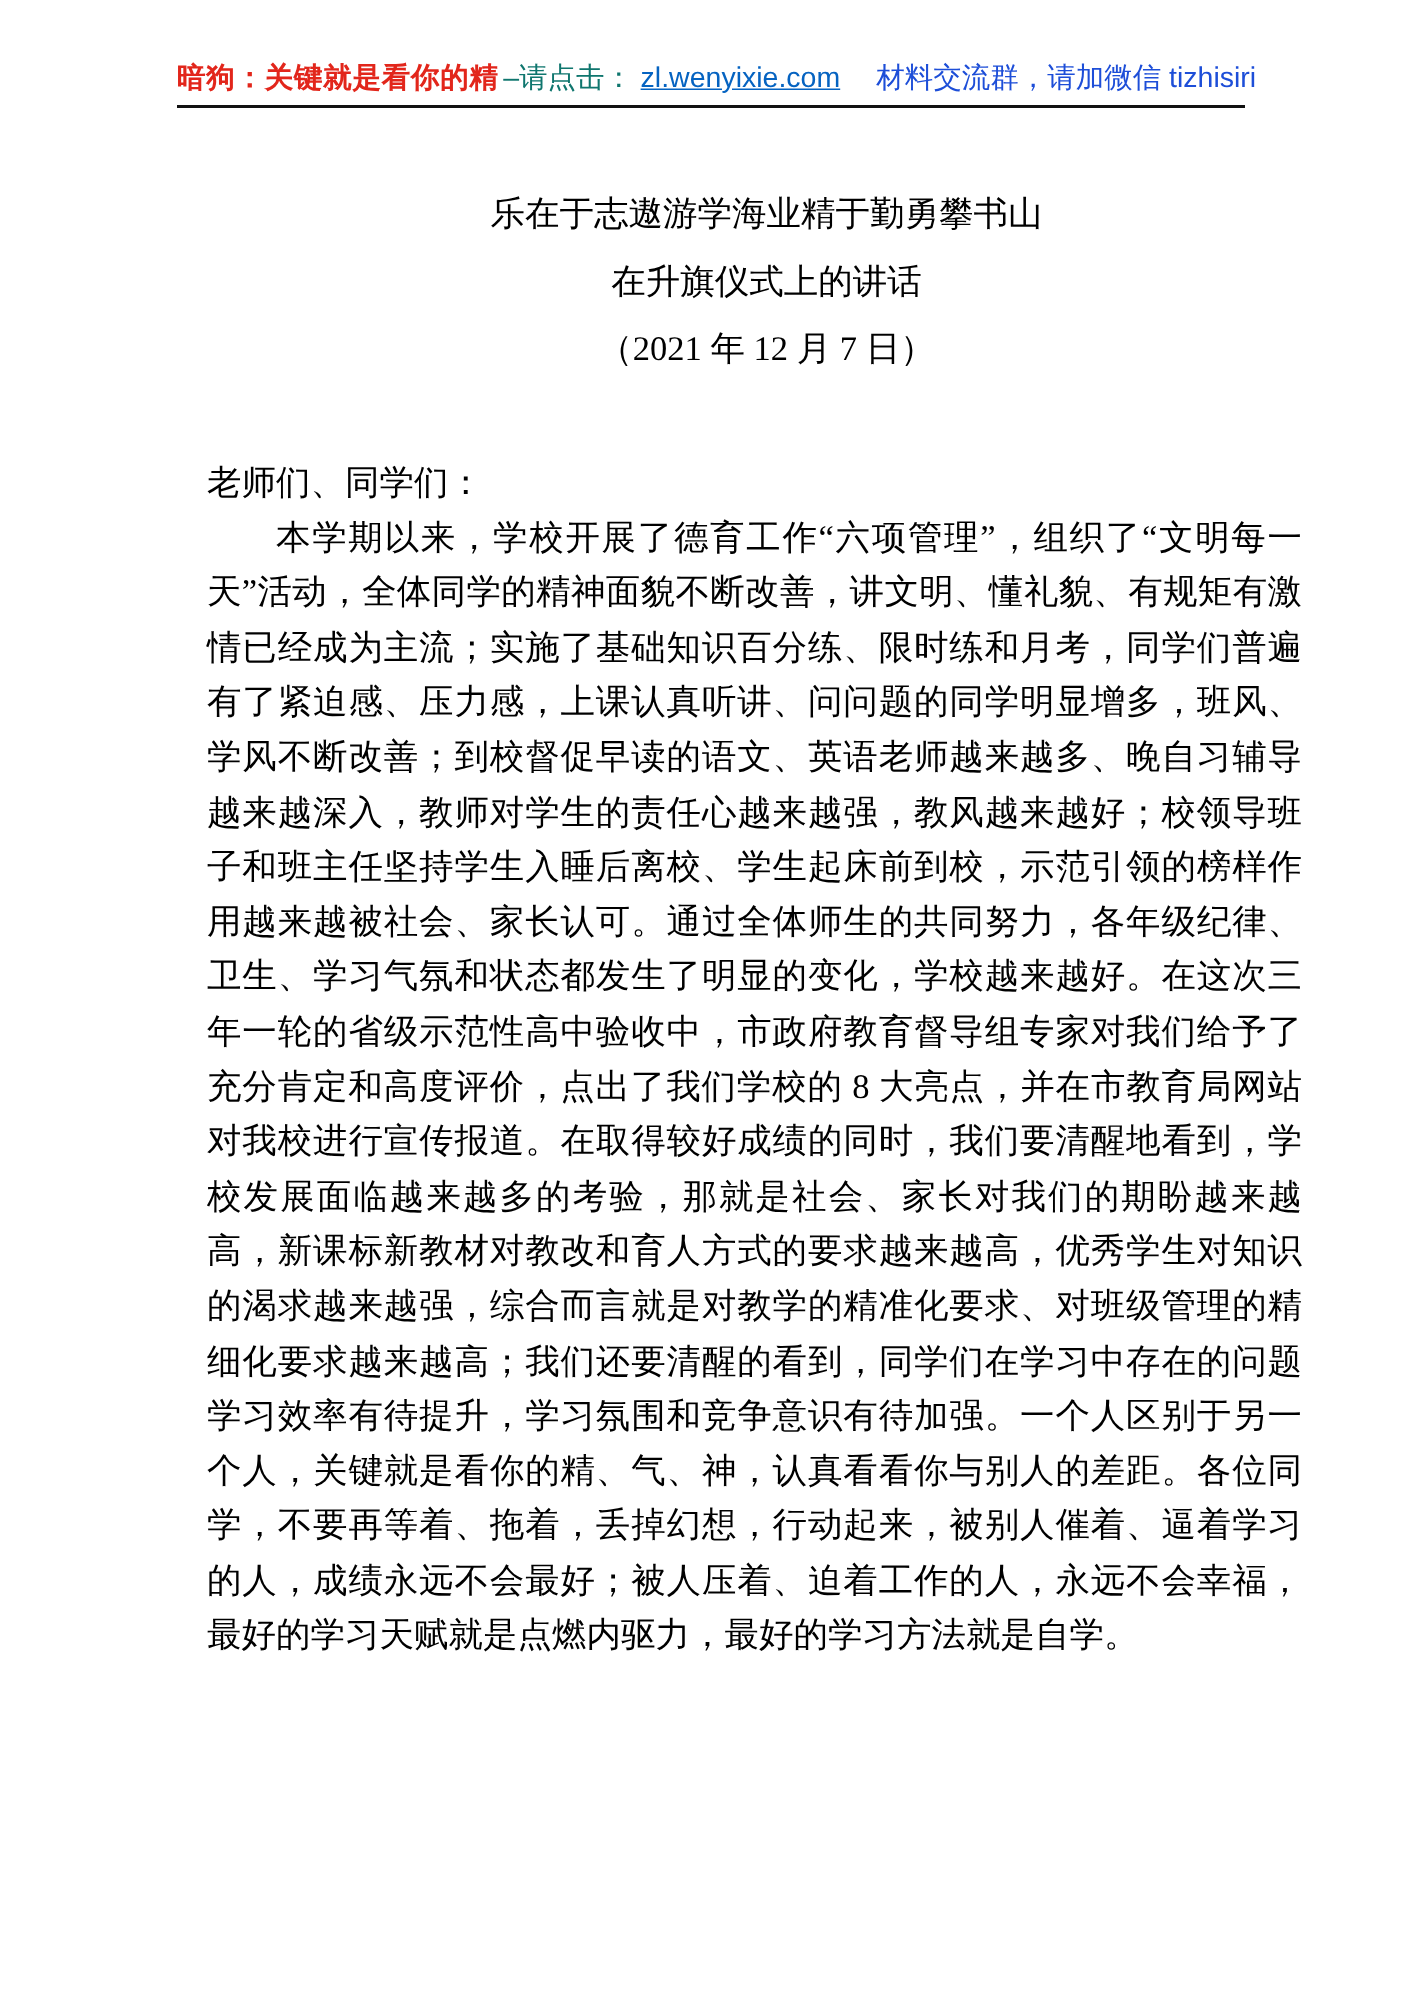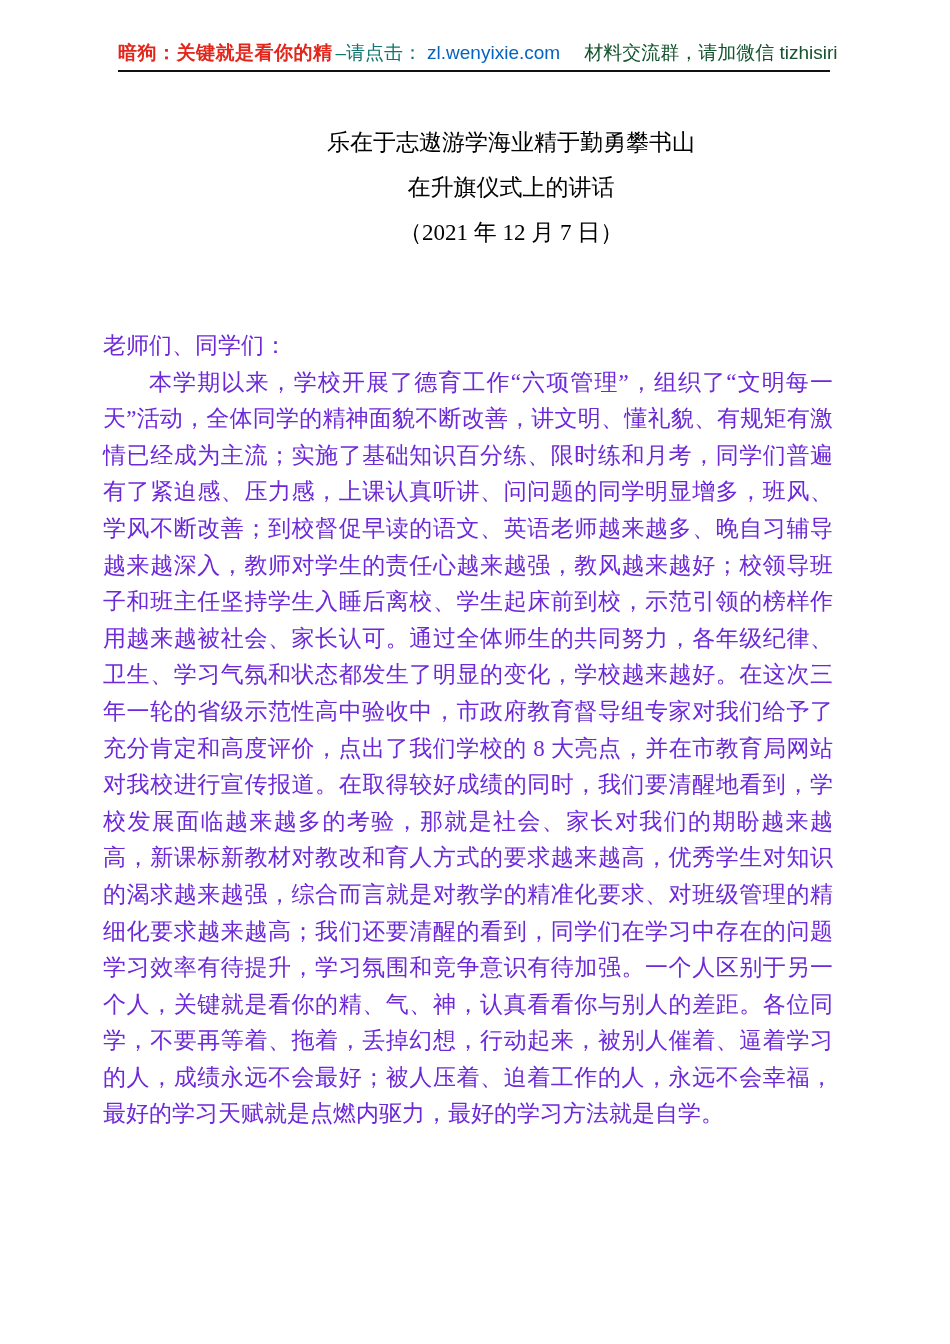--- a/index.html
+++ b/index.html
@@ -20,48 +20,47 @@
     border-bottom: 2px solid #111111;
     padding-bottom: 6px;
     text-align: center;
     white-space: nowrap;
     font-family: "Liberation Sans", "DejaVu Sans", sans-serif;
     font-size: 19px;
     line-height: 22px;
   }
   .header .brand  { color: #e2261b; font-weight: bold; letter-spacing: 0.5px; }
   .header .click  { color: #0f766e; margin-left: 3px; }
-  .header .link   { color: #0563c1; margin-left: 5px; cursor: pointer; }
-  .header .note   { color: #14532d; margin-left: 24px; }
+  .header .link   { color: #0563c1; text-decoration: underline; margin-left: 5px; cursor: pointer; }
+  .header .note   { color: #1d4ed8; margin-left: 24px; }
   
   .titles {
     position: absolute;
     top: 120px;
     left: 12px;
     width: 950px;
     text-align: center;
     font-family: "Liberation Serif", "DejaVu Serif", serif;
     font-size: 23px;
     line-height: 45px;
     color: #000000;
     margin-left: 24px;
   }
   
   .bodytext {
     position: absolute;
     top: 304px;
-    left: 103px;
+    left: 138px;
     width: 730px;
     font-family: "Liberation Serif", "DejaVu Serif", serif;
     font-size: 23px;
     line-height: 36.6px;
     text-align: justify;
     text-justify: inter-ideograph;
-    color: #6d28d9;
-    margin-top: 24px;
+    color: #000000;
   }
   .bodytext p { margin: 0; }
   .bodytext p.para { text-indent: 2em; }
 </style>
 </head>
 <body>
 
 <div class="page">
 
   <div class="header">

